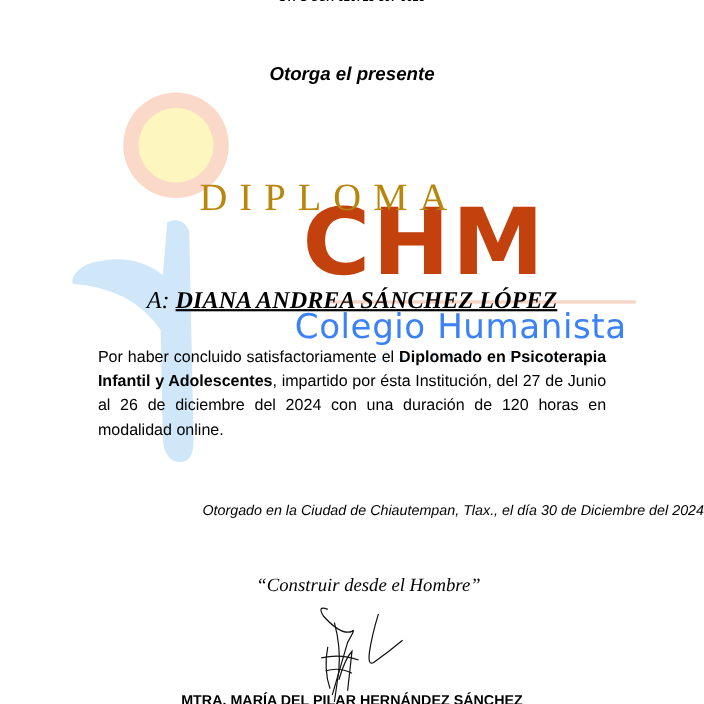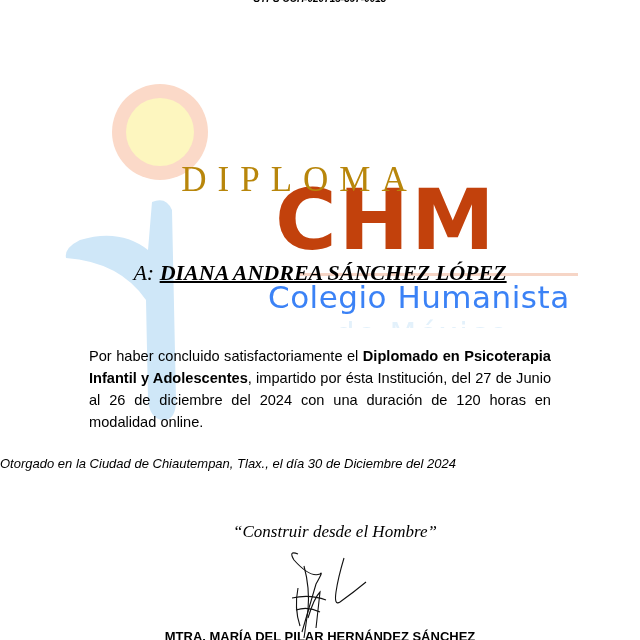--- a/index.html
+++ b/index.html
@@ -52,27 +52,27 @@
       letter-spacing: 11px; text-indent: 11px;
     }
     .recipient {
       position: absolute; left: 0; top: 260px; width: 640px; text-align: center;
       font-family: "Liberation Serif", serif; font-style: italic; font-size: 22px;
     }
     .recipient .prefix { font-weight: normal; }
     .recipient .name { font-weight: bold; text-decoration: underline; text-decoration-thickness: 2px; }
 
     .body-text {
-      position: absolute; left: 89px; top: 345px; width: 462px;
+      position: absolute; left: 89px; top: 314px; width: 462px;
       font-size: 14.6px; line-height: 22px; text-align: justify;
     }
     .body-text b { font-weight: bold; }
 
     .place-date {
-      position: absolute; left: 0; top: 456px; width: 640px; text-align: left;
+      position: absolute; left: 0; top: 456px; width: 640px; text-align: right;
       font-size: 13px; font-style: italic;
     }
     .motto {
       position: absolute; left: 15px; top: 522px; width: 640px; text-align: center;
       font-family: "Liberation Serif", serif; font-style: italic; font-size: 17px;
     }
     .signature { position: absolute; left: 280px; top: 548px; width: 100px; height: 92px; }
     .signer {
       position: absolute; left: 0; top: 629px; width: 640px; text-align: center;
       font-size: 13px; font-weight: bold;
@@ -87,20 +87,21 @@
   <div class="wm wm-circle-inner"></div>
   <svg class="wm wm-stem" viewBox="0 0 640 640">
     <path d="M152 202 Q166 196 172 210 L176 400 Q176 420 164 420 Q150 420 148 400 L146 300 Q120 262 66 258 Q64 248 80 240 Q120 228 148 250 Z" fill="#cfe7f8"></path>
   </svg>
   <div class="wm wm-chm">CHM</div>
   <div class="wm wm-line"></div>
   <div class="wm wm-sub">Colegio Humanista</div>
   <div class="wm wm-sub2">de México</div>
 
   <div class="top-code">STPS CCH-020715-397-0013</div>
+  <div class="grant-line">Otorga el presente</div>
   <div class="title">DIPLOMA</div>
 
   <div class="recipient">
     <span class="prefix">A:</span>
     <span class="name">DIANA ANDREA SÁNCHEZ LÓPEZ</span>
   </div>
 
   <div class="body-text"><span>Por haber concluido satisfactoriamente el </span><b>Diplomado en Psicoterapia Infantil y Adolescentes</b><span>, impartido por ésta Institución, del 27 de Junio al 26 de diciembre del 2024 con una duración de 120 horas en modalidad online.</span></div>
 
   <div class="place-date">Otorgado en la Ciudad de Chiautempan, Tlax., el día 30 de Diciembre del 2024</div>

